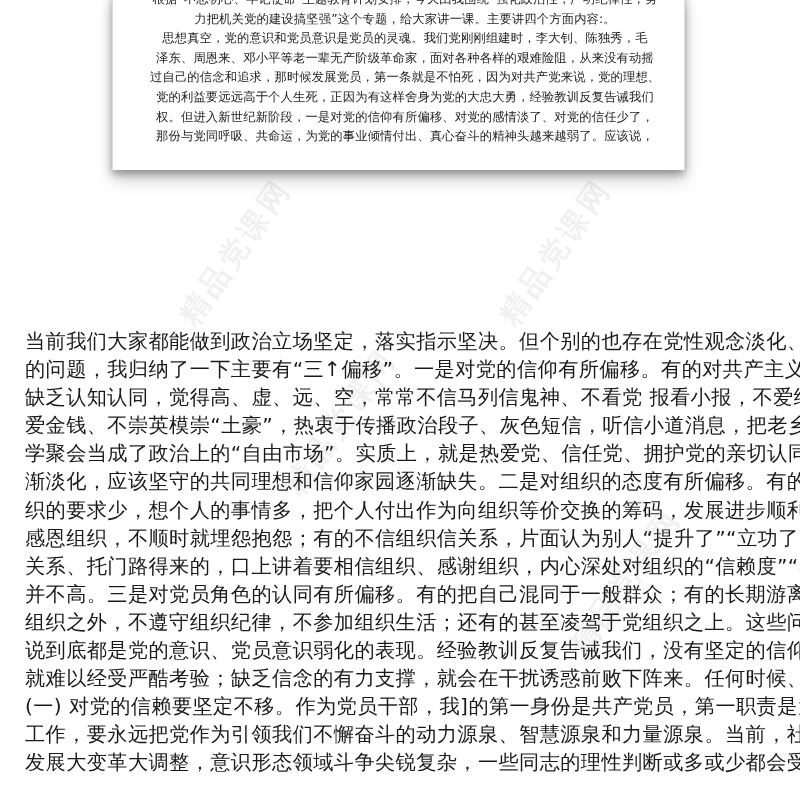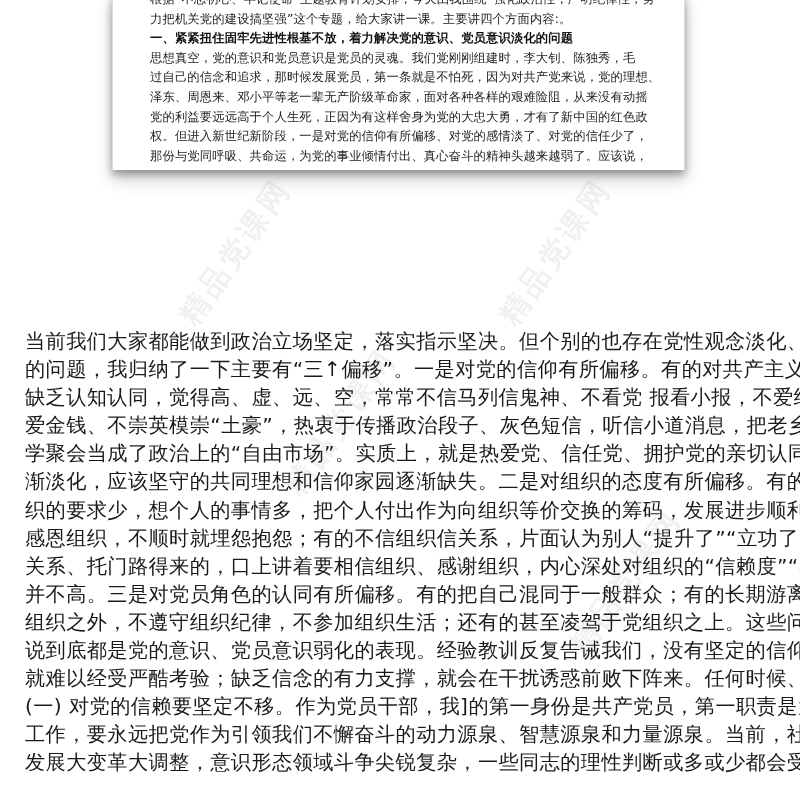--- a/index.html
+++ b/index.html
@@ -30,20 +30,21 @@
       top: 0px;
       width: 510px;
     }
     .card-line {
       height: 19.6px;
       line-height: 19.6px;
       font-size: 12.3px;
       color: #222;
       white-space: nowrap;
       letter-spacing: 0.15px;
+      text-align: center;
     }
     .card-line.heading {
       font-weight: bold;
       color: #111;
     }
     .body-text {
       position: absolute;
       left: 25px;
       top: 327px;
       width: 760px;
@@ -73,25 +74,24 @@
 
 <div class="watermark" style="left:170px; top:310px;">精品党课网</div>
 <div class="watermark" style="left:490px; top:310px;">精品党课网</div>
 <div class="watermark" style="left:275px; top:480px;">精品党课网</div>
 <div class="watermark" style="left:560px; top:640px;">精品党课网</div>
 
 <div class="page-card">
   <div class="lines">
     <div class="card-line" style="margin-top:-4px;">根据“不忘初心、牢记使命”主题教育计划安排，今天由我围绕“强化政治性，严明纪律性，努</div>
     <div class="card-line">力把机关党的建设搞坚强”这个专题，给大家讲一课。主要讲四个方面内容:。</div>
-    <div class="card-line heading">一、紧紧扭住固牢先进性根基不放，着力解决党的意识、党员意识淡化的问题</div>
     <div class="card-line">思想真空，党的意识和党员意识是党员的灵魂。我们党刚刚组建时，李大钊、陈独秀，毛</div>
+    <div class="card-line">泽东、周恩来、邓小平等老一辈无产阶级革命家，面对各种各样的艰难险阻，从来没有动摇</div>
     <div class="card-line">过自己的信念和追求，那时候发展党员，第一条就是不怕死，因为对共产党来说，党的理想、</div>
-    <div class="card-line">泽东、周恩来、邓小平等老一辈无产阶级革命家，面对各种各样的艰难险阻，从来没有动摇</div>
-    <div class="card-line">党的利益要远远高于个人生死，正因为有这样舍身为党的大忠大勇，才有了新中国的红色政</div>
+    <div class="card-line">党的利益要远远高于个人生死，正因为有这样舍身为党的大忠大勇，经验教训反复告诫我们</div>
     <div class="card-line">权。但进入新世纪新阶段，一是对党的信仰有所偏移、对党的感情淡了、对党的信任少了，</div>
     <div class="card-line">那份与党同呼吸、共命运，为党的事业倾情付出、真心奋斗的精神头越来越弱了。应该说，</div>
   </div>
 </div>
 
 <div class="body-text">
   <div class="body-line">当前我们大家都能做到政治立场坚定，落实指示坚决。但个别的也存在党性观念淡化、弱化</div>
   <div class="body-line">的问题，我归纳了一下主要有“三↑偏移”。一是对党的信仰有所偏移。有的对共产主义理想</div>
   <div class="body-line">缺乏认知认同，觉得高、虚、远、空，常常不信马列信鬼神、不看党 报看小报，不爱组织</div>
   <div class="body-line">爱金钱、不崇英模崇“土豪”，热衷于传播政治段子、灰色短信，听信小道消息，把老乡、同</div>

